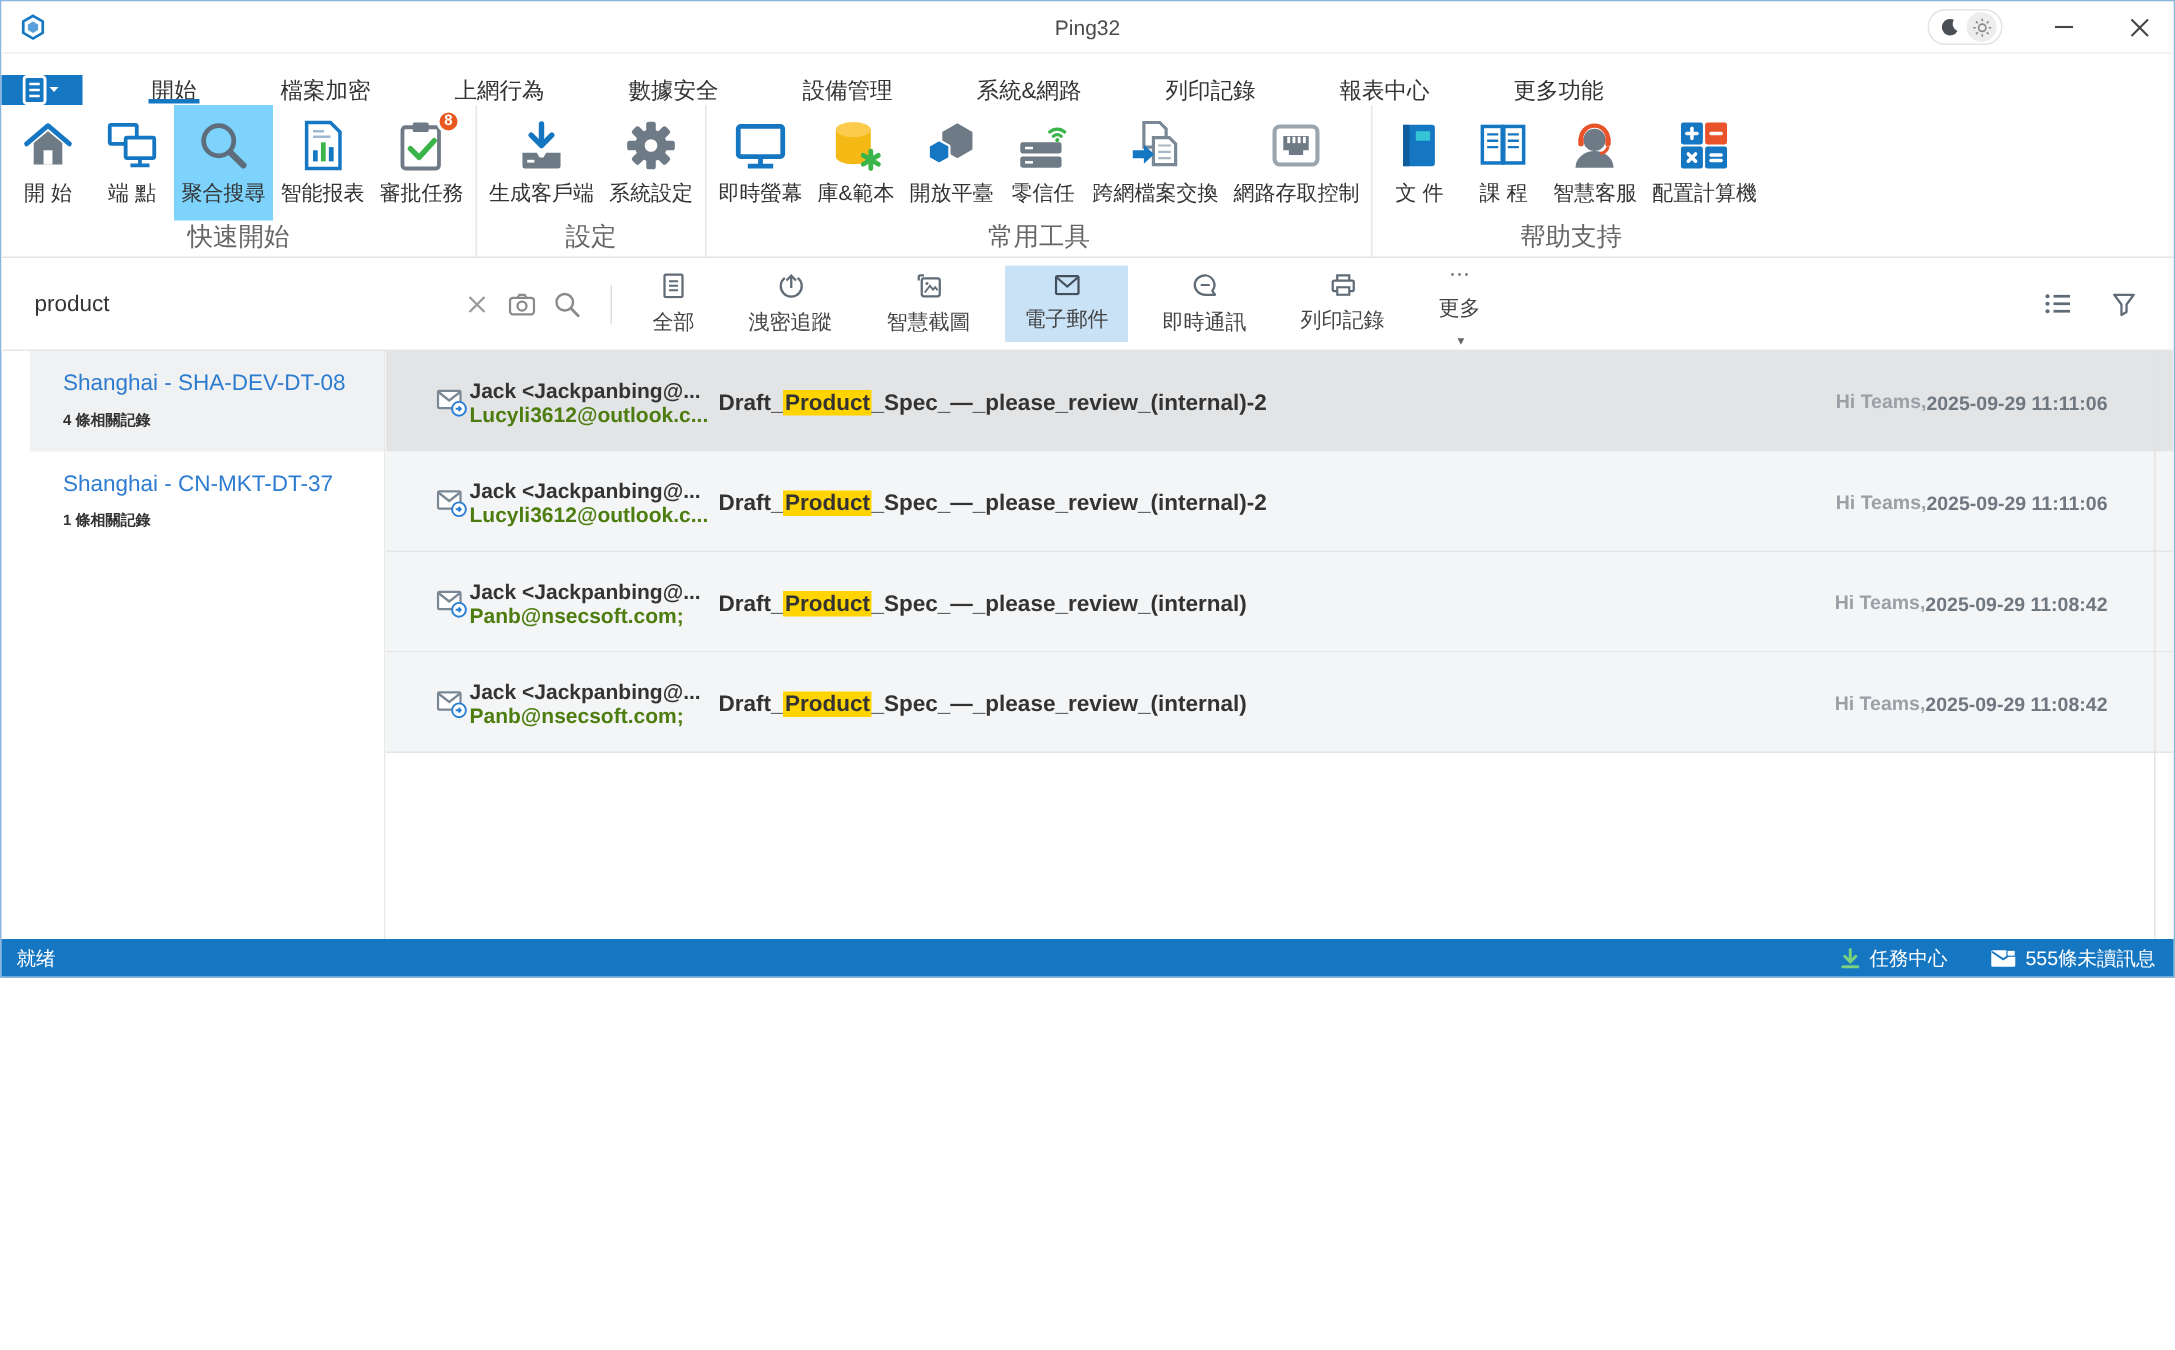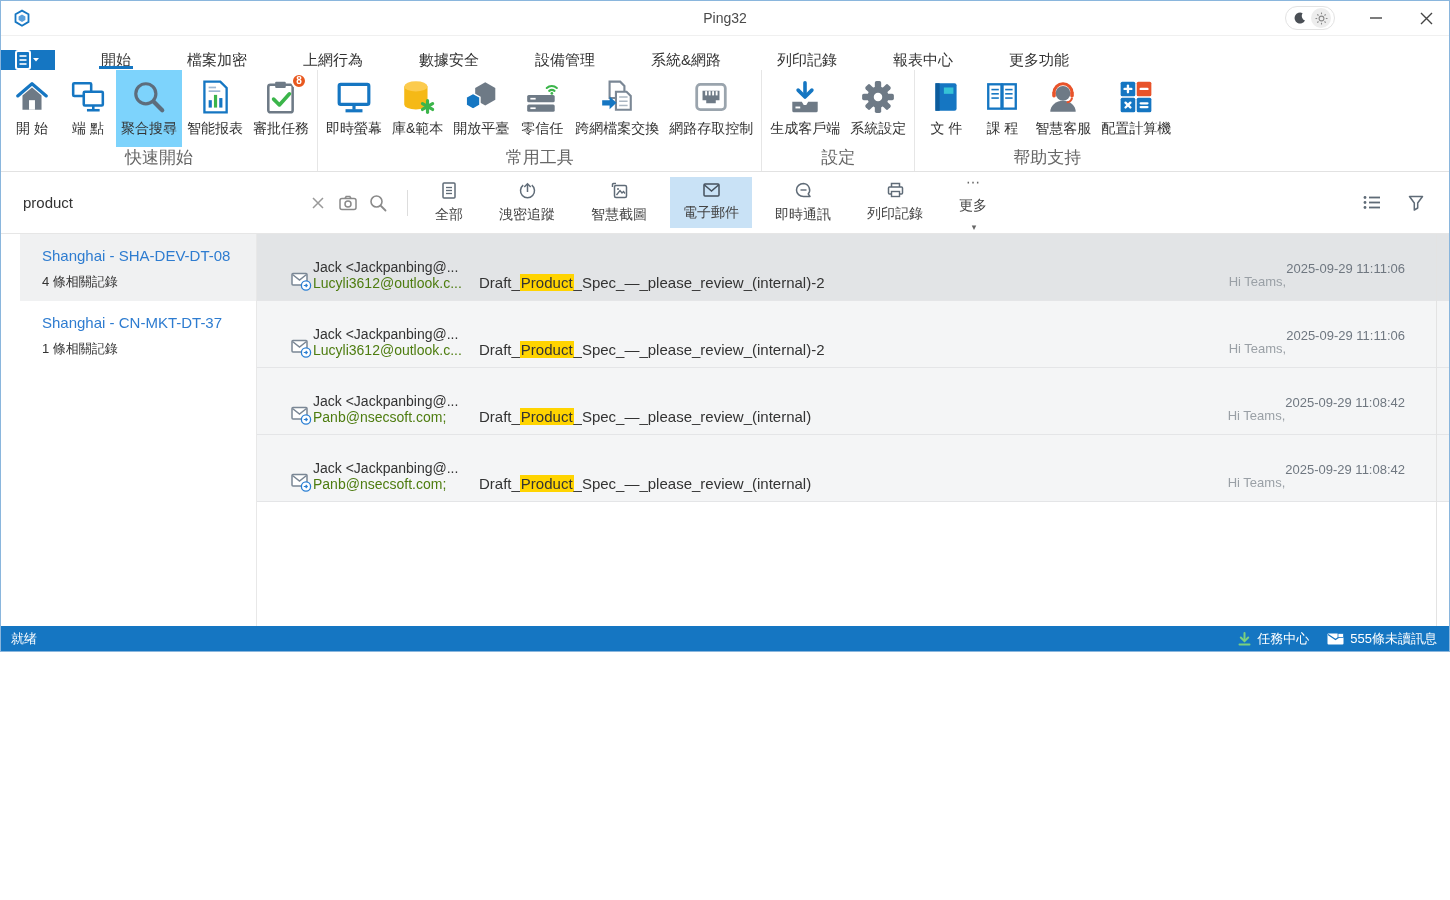--- a/index.html
+++ b/index.html
@@ -44,40 +44,40 @@
   .ftab.selected { background:#c9e2f6; }
   .more-caret { font-size:9px; color:#666; margin-left:2px; }
   .sb-right { margin-left:auto; display:flex; align-items:center; gap:14px; margin-right:18px; }
 
   
   .content { flex:1; display:flex; min-height:0; position:relative;margin-left:19px; }
   .sidebar { width:237px; flex:0 0 237px; background:#fff; border-right:1px solid #e8e8e8; }
   .snode { padding:13px 22px; height:67px; cursor:pointer; }
   .snode.selected { background:#f0f1f2; }
   .snode-title { font-size:15px; color:#2e7cd0; }
-  .snode-count { font-size:13px; color:#333; margin-top:9px; }
+  .snode-count { font-size:10px; color:#333; margin-top:9px;font-weight:bold; }
 
   .main { flex:1; background:#fff; position:relative; overflow:hidden; }
   .scrolltrack { position:absolute; top:0; bottom:0; right:12px; width:1px; background:#e3e3e3; }
-  .row { height:67px; display:flex; align-items:flex-end; background:#f4f5f6; border-bottom:1px solid #e4e5e7; padding:11px 44px 9px 34px; cursor:pointer; }
+  .row { height:67px; display:flex; align-items:center; background:#f4f5f6; border-bottom:1px solid #e4e5e7; padding:11px 44px 9px 34px; cursor:pointer;font-weight:bold; }
   .row.selected { background:#e2e4e6; }
   .mailic { width:22px; flex:0 0 22px; margin-top:1px; }
   .senders { width:148px; flex:0 0 148px; display:flex; flex-direction:column; justify-content:space-between; }
   .sender { font-size:14px; color:#333; white-space:nowrap; }
   .recipient { font-size:14px; color:#4d7c0f; white-space:nowrap; }
   .subjcol { flex:1; display:flex; flex-direction:row; justify-content:space-between; margin-left:18px; min-width:0; }
   .subj { font-size:15px; color:#333; white-space:nowrap; }
   .subj mark { background:#ffd400; color:#333; padding:0 1px; }
   .preview { font-size:13px; color:#9aa0a6; }
   .rtime { align-self:center; font-size:13px; color:#6f7780; white-space:nowrap; }
 
   
   .statusbar { height:25px; flex:0 0 25px; background:#1576c2; display:flex; align-items:center; color:#fff; font-size:13px; }
   .st-left { margin-left:10px; }
-  .st-right { margin-left:auto; display:flex; align-items:center; gap:18px; margin-right:12px; }
+  .st-right { margin-left:auto; display:flex; align-items:center; gap:29px; margin-right:12px; }
   .st-item { display:flex; align-items:center; gap:6px; cursor:pointer; }
   svg { display:block; }
 </style>
 </head>
 <body>
 
 <div class="window">
 
   <div class="titlebar">
     <span class="logo">
@@ -206,105 +206,20 @@
         </div>
       </div>
       <div class="rcaption">快速開始</div>
     </div>
 
     <div class="rgroup">
       <div class="ritems">
         <div class="ritem">
           <span class="ricon">
             <svg width="36" height="36" viewBox="0 0 34 34">
-                <rect x="3" y="5" width="28" height="19" rx="1.5" fill="#fff" stroke="#1576c2" stroke-width="3"></rect>
-                <line x1="17" y1="24" x2="17" y2="29" stroke="#1576c2" stroke-width="3"></line>
-                <line x1="9" y1="30" x2="25" y2="30" stroke="#1576c2" stroke-width="3"></line>
-              </svg>
-          </span>
-          <span class="rlabel">即時螢幕</span>
-        </div>
-        <div class="ritem">
-          <span class="ricon">
-            <svg width="36" height="36" viewBox="0 0 34 34">
-                <path d="M4 7 V24 a11 4.8 0 0 0 22 0 V7 Z" fill="#f5b916"></path>
-                <ellipse cx="15" cy="7" rx="11" ry="4.8" fill="#fccb4e"></ellipse>
-                <g stroke="#3bb54a" stroke-width="3" stroke-linecap="round">
-                  <line x1="26" y1="20.5" x2="26" y2="31.5"></line>
-                  <line x1="21.2" y1="23.2" x2="30.8" y2="28.8"></line>
-                  <line x1="30.8" y1="23.2" x2="21.2" y2="28.8"></line>
-                </g>
-              </svg>
-          </span>
-          <span class="rlabel">庫&amp;範本</span>
-        </div>
-        <div class="ritem">
-          <span class="ricon">
-            <svg width="36" height="36" viewBox="0 0 34 34">
-                <path d="M21 3 30.5 8.5 V19.5 L21 25 11.5 19.5 V8.5 Z" fill="#6e7a86"></path>
-                <path d="M9.5 13.5 16 17.2 V24.8 L9.5 28.5 3 24.8 V17.2 Z" fill="#1576c2" stroke="#fff" stroke-width="1.4"></path>
-              </svg>
-          </span>
-          <span class="rlabel">開放平臺</span>
-        </div>
-        <div class="ritem">
-          <span class="ricon">
-            <svg width="36" height="36" viewBox="0 0 34 34">
-                <g stroke="#3bb54a" stroke-width="2" fill="none" stroke-linecap="round">
-                  <path d="M21.5 8.5 a7 7 0 0 1 9.5 0"></path>
-                  <path d="M23.8 11.2 a4 4 0 0 1 5 0"></path>
-                </g>
-                <circle cx="26.3" cy="13.6" r="1.3" fill="#3bb54a"></circle>
-                <rect x="3" y="15" width="26" height="7" rx="1.5" fill="#6e7a86"></rect>
-                <rect x="3" y="24" width="26" height="7" rx="1.5" fill="#6e7a86"></rect>
-                <rect x="6" y="17.8" width="5" height="1.6" fill="#fff"></rect>
-                <rect x="6" y="26.8" width="5" height="1.6" fill="#fff"></rect>
-              </svg>
-          </span>
-          <span class="rlabel">零信任</span>
-        </div>
-        <div class="ritem">
-          <span class="ricon">
-            <svg width="36" height="36" viewBox="0 0 34 34">
-                <path d="M10 2.5 H20 L24 6.5 V18 H10 Z" fill="#fff" stroke="#7a8795" stroke-width="2"></path>
-                <path d="M16 12 H26 L30 16 V29 H16 Z" fill="#fff" stroke="#7a8795" stroke-width="2"></path>
-                <g stroke="#aab6c2" stroke-width="1.4">
-                  <line x1="19" y1="17" x2="27" y2="17"></line>
-                  <line x1="19" y1="21" x2="27" y2="21"></line>
-                  <line x1="19" y1="25" x2="27" y2="25"></line>
-                </g>
-                <path d="M3 20 h7 v-3.5 l6.5 6 -6.5 6 V25 H3 Z" fill="#1576c2"></path>
-              </svg>
-          </span>
-          <span class="rlabel">跨網檔案交換</span>
-        </div>
-        <div class="ritem">
-          <span class="ricon">
-            <svg width="36" height="36" viewBox="0 0 34 34">
-                <rect x="3.5" y="5" width="27" height="24" rx="3.5" fill="#fff" stroke="#9aa4ad" stroke-width="2.6"></rect>
-                <path d="M9 11 H25 V20 H21.5 V23 H12.5 V20 H9 Z" fill="#6e7a86"></path>
-                <g fill="#fff">
-                  <rect x="11.5" y="11.5" width="1.8" height="4"></rect>
-                  <rect x="14.8" y="11.5" width="1.8" height="4"></rect>
-                  <rect x="18.1" y="11.5" width="1.8" height="4"></rect>
-                  <rect x="21.4" y="11.5" width="1.8" height="4"></rect>
-                </g>
-              </svg>
-          </span>
-          <span class="rlabel">網路存取控制</span>
-        </div>
-      </div>
-      <div class="rcaption">常用工具</div>
-    </div>
-
-    <div class="rgroup">
-      <div class="ritems">
-        <div class="ritem">
-          <span class="ricon">
-            <svg width="36" height="36" viewBox="0 0 34 34">
                 <g stroke="#1576c2" stroke-width="3.4" stroke-linecap="round" stroke-linejoin="round" fill="none">
                   <line x1="17" y1="3.5" x2="17" y2="15"></line>
                   <path d="M10.5 10.5 17 17 23.5 10.5"></path>
                 </g>
                 <path d="M5 21.5 h9 l1.8 3 h2.4 l1.8 -3 h9 V30 a1.5 1.5 0 0 1 -1.5 1.5 H6.5 A1.5 1.5 0 0 1 5 30 Z" fill="#6e7a86"></path>
                 <rect x="8" y="26" width="4.5" height="1.8" fill="#fff"></rect>
               </svg>
           </span>
           <span class="rlabel">生成客戶端</span>
         </div>
@@ -324,20 +239,105 @@
                   <use href="#gt" transform="rotate(315)"></use>
                   <circle r="10"></circle>
                 </g>
                 <circle cx="17" cy="17" r="4" fill="#fff"></circle>
               </svg>
           </span>
           <span class="rlabel">系統設定</span>
         </div>
       </div>
       <div class="rcaption">設定</div>
+    </div>
+
+    <div class="rgroup">
+      <div class="ritems">
+        <div class="ritem">
+          <span class="ricon">
+            <svg width="36" height="36" viewBox="0 0 34 34">
+                <rect x="3" y="5" width="28" height="19" rx="1.5" fill="#fff" stroke="#1576c2" stroke-width="3"></rect>
+                <line x1="17" y1="24" x2="17" y2="29" stroke="#1576c2" stroke-width="3"></line>
+                <line x1="9" y1="30" x2="25" y2="30" stroke="#1576c2" stroke-width="3"></line>
+              </svg>
+          </span>
+          <span class="rlabel">即時螢幕</span>
+        </div>
+        <div class="ritem">
+          <span class="ricon">
+            <svg width="36" height="36" viewBox="0 0 34 34">
+                <path d="M4 7 V24 a11 4.8 0 0 0 22 0 V7 Z" fill="#f5b916"></path>
+                <ellipse cx="15" cy="7" rx="11" ry="4.8" fill="#fccb4e"></ellipse>
+                <g stroke="#3bb54a" stroke-width="3" stroke-linecap="round">
+                  <line x1="26" y1="20.5" x2="26" y2="31.5"></line>
+                  <line x1="21.2" y1="23.2" x2="30.8" y2="28.8"></line>
+                  <line x1="30.8" y1="23.2" x2="21.2" y2="28.8"></line>
+                </g>
+              </svg>
+          </span>
+          <span class="rlabel">庫&amp;範本</span>
+        </div>
+        <div class="ritem">
+          <span class="ricon">
+            <svg width="36" height="36" viewBox="0 0 34 34">
+                <path d="M21 3 30.5 8.5 V19.5 L21 25 11.5 19.5 V8.5 Z" fill="#6e7a86"></path>
+                <path d="M9.5 13.5 16 17.2 V24.8 L9.5 28.5 3 24.8 V17.2 Z" fill="#1576c2" stroke="#fff" stroke-width="1.4"></path>
+              </svg>
+          </span>
+          <span class="rlabel">開放平臺</span>
+        </div>
+        <div class="ritem">
+          <span class="ricon">
+            <svg width="36" height="36" viewBox="0 0 34 34">
+                <g stroke="#3bb54a" stroke-width="2" fill="none" stroke-linecap="round">
+                  <path d="M21.5 8.5 a7 7 0 0 1 9.5 0"></path>
+                  <path d="M23.8 11.2 a4 4 0 0 1 5 0"></path>
+                </g>
+                <circle cx="26.3" cy="13.6" r="1.3" fill="#3bb54a"></circle>
+                <rect x="3" y="15" width="26" height="7" rx="1.5" fill="#6e7a86"></rect>
+                <rect x="3" y="24" width="26" height="7" rx="1.5" fill="#6e7a86"></rect>
+                <rect x="6" y="17.8" width="5" height="1.6" fill="#fff"></rect>
+                <rect x="6" y="26.8" width="5" height="1.6" fill="#fff"></rect>
+              </svg>
+          </span>
+          <span class="rlabel">零信任</span>
+        </div>
+        <div class="ritem">
+          <span class="ricon">
+            <svg width="36" height="36" viewBox="0 0 34 34">
+                <path d="M10 2.5 H20 L24 6.5 V18 H10 Z" fill="#fff" stroke="#7a8795" stroke-width="2"></path>
+                <path d="M16 12 H26 L30 16 V29 H16 Z" fill="#fff" stroke="#7a8795" stroke-width="2"></path>
+                <g stroke="#aab6c2" stroke-width="1.4">
+                  <line x1="19" y1="17" x2="27" y2="17"></line>
+                  <line x1="19" y1="21" x2="27" y2="21"></line>
+                  <line x1="19" y1="25" x2="27" y2="25"></line>
+                </g>
+                <path d="M3 20 h7 v-3.5 l6.5 6 -6.5 6 V25 H3 Z" fill="#1576c2"></path>
+              </svg>
+          </span>
+          <span class="rlabel">跨網檔案交換</span>
+        </div>
+        <div class="ritem">
+          <span class="ricon">
+            <svg width="36" height="36" viewBox="0 0 34 34">
+                <rect x="3.5" y="5" width="27" height="24" rx="3.5" fill="#fff" stroke="#9aa4ad" stroke-width="2.6"></rect>
+                <path d="M9 11 H25 V20 H21.5 V23 H12.5 V20 H9 Z" fill="#6e7a86"></path>
+                <g fill="#fff">
+                  <rect x="11.5" y="11.5" width="1.8" height="4"></rect>
+                  <rect x="14.8" y="11.5" width="1.8" height="4"></rect>
+                  <rect x="18.1" y="11.5" width="1.8" height="4"></rect>
+                  <rect x="21.4" y="11.5" width="1.8" height="4"></rect>
+                </g>
+              </svg>
+          </span>
+          <span class="rlabel">網路存取控制</span>
+        </div>
+      </div>
+      <div class="rcaption">常用工具</div>
     </div>
 
     <div class="rgroup" style="border-right:none;">
       <div class="ritems">
         <div class="ritem">
           <span class="ricon">
             <svg width="36" height="36" viewBox="0 0 34 34">
                 <path d="M7 4 H25 a2 2 0 0 1 2 2 V28 a2 2 0 0 1 -2 2 H7 Z" fill="#1576c2"></path>
                 <rect x="7" y="4" width="4" height="26" fill="#0d5c9c"></rect>
                 <rect x="15" y="8" width="9" height="6" fill="#35c3d6"></rect>

